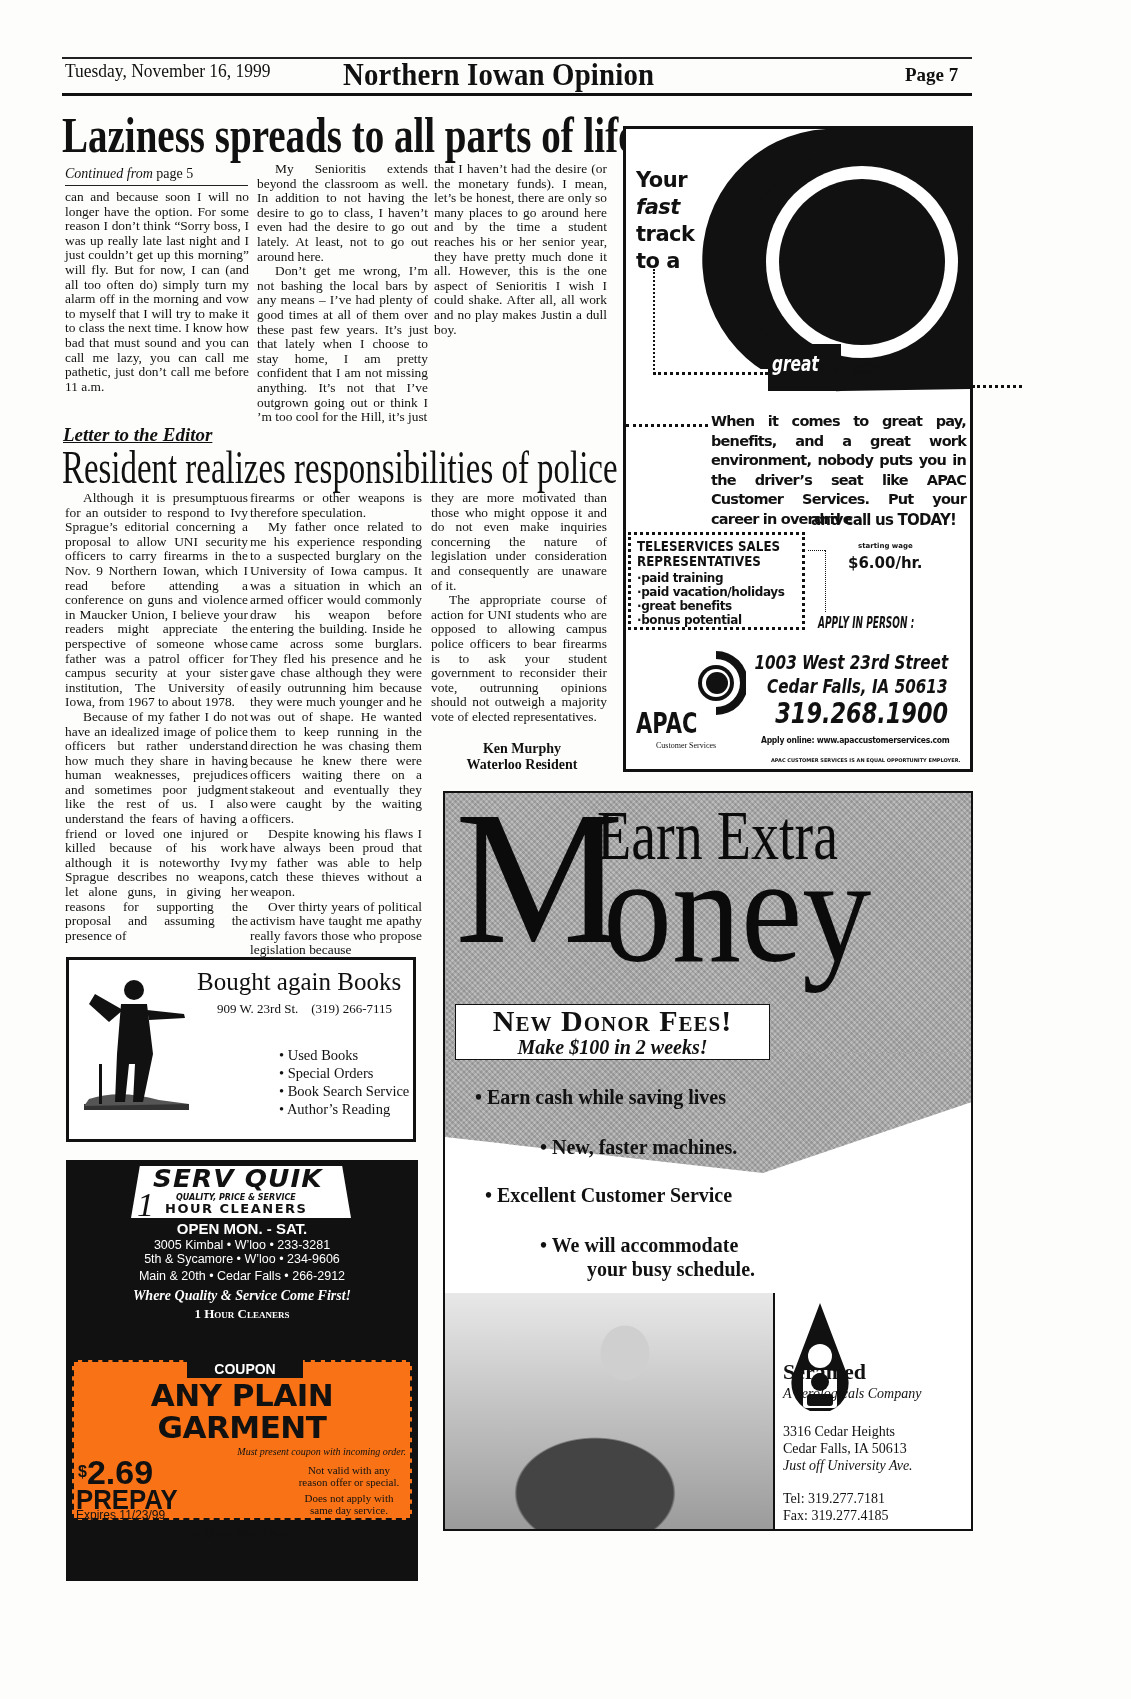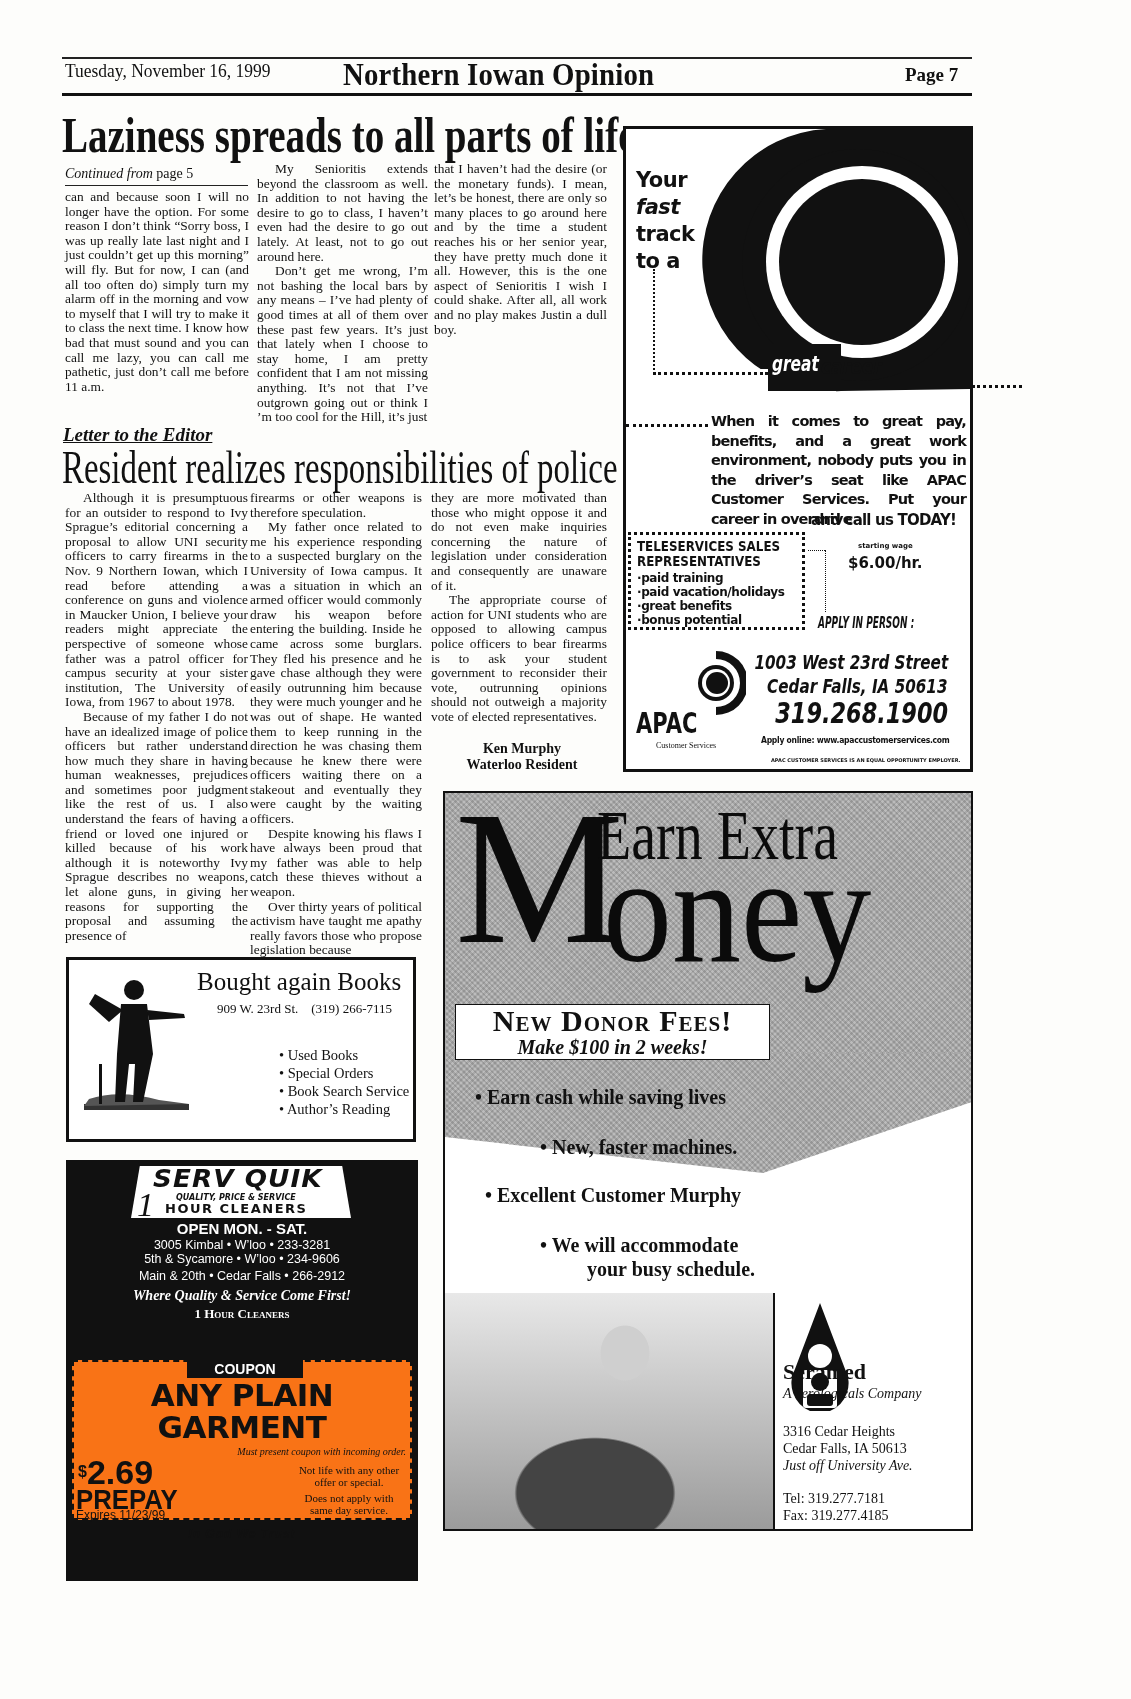--- a/index.html
+++ b/index.html
@@ -199,39 +199,39 @@
   <div class="abs coupon">
     <div class="abs" style="left:113px; top:-2px; width:116px; height:18px; background:#111; color:#fff; text-align:center; font-family:'Liberation Sans',sans-serif; font-weight:bold; font-size:14px; line-height:18px;">COUPON</div>
     <div class="abs" style="left:0; top:17px; width:100%; text-align:center; font-family:'DejaVu Sans',sans-serif; font-weight:bold; font-size:31px; line-height:32px; letter-spacing:-0.5px;">
       <div>ANY PLAIN</div>
       <div>GARMENT</div>
     </div>
     <div class="abs" style="right:4px; top:84px; font-family:'Liberation Serif',serif; font-style:italic; font-size:10px;">Must present coupon with incoming order.</div>
     <div class="abs" style="left:4px; top:92px; font-family:'Liberation Sans',sans-serif; font-weight:bold; font-size:34px; line-height:36px;"><span style="font-size:16px; vertical-align:top;">$</span><span>2.69</span></div>
     <div class="abs" style="left:2px; top:122px; font-family:'Liberation Sans',sans-serif; font-weight:bold; font-size:28px; transform:scaleX(0.92); transform-origin:left;">PREPAY</div>
     <div class="abs" style="left:2px; top:146px; font-family:'Liberation Sans',sans-serif; font-size:12px;">Expires 11/23/99</div>
-    <div class="abs" style="right:6px; top:102px; width:110px; text-align:center; font-family:'Liberation Serif',serif; font-size:11px; line-height:12px;">Not life with any other offer or special.</div>
+    <div class="abs" style="right:6px; top:102px; width:110px; text-align:center; font-family:'Liberation Serif',serif; font-size:11px; line-height:12px;">Not valid with any reason offer or special.</div>
     <div class="abs" style="right:6px; top:130px; width:110px; text-align:center; font-family:'Liberation Serif',serif; font-size:11px; line-height:12px;">Does not apply with same day service.</div>
   </div>
 </div>
 <div class="abs" style="left:66px; top:1527px; width:352px; text-align:center; font-family:'Liberation Sans',sans-serif; font-weight:bold; font-style:italic; font-size:12px; letter-spacing:1px;">In God We Trust</div>
 
 <div class="abs money">
   <div class="abs bill" style="left:0; top:0; width:530px; height:260px;"></div>
   <div class="abs bill" style="left:0; top:260px; width:530px; height:120px; clip-path: polygon(0 0, 100% 0, 100% 40%, 60% 100%, 0 70%);"></div>
   <div class="abs money-big" style="left:10px; top:-10px; font-size:190px; line-height:190px;">M</div>
   <div class="abs money-big" style="left:152px; top:8px; font-size:70px; line-height:70px; transform:scaleX(0.8); transform-origin:left;">Earn Extra</div>
   <div class="abs money-big" style="left:158px; top:42px; font-size:150px; line-height:150px; transform:scaleX(0.92); transform-origin:left;">oney</div>
   <div class="abs donor-box">
     <div style="font-size:30px; font-weight:bold; font-variant:small-caps; line-height:31px; letter-spacing:1px;">New Donor Fees!</div>
     <div style="font-size:20px; font-weight:bold; font-style:italic; line-height:22px;">Make $100 in 2 weeks!</div>
   </div>
   <div class="abs bullet-line" style="left:30px; top:293px;">• Earn cash while saving lives</div>
   <div class="abs bullet-line" style="left:95px; top:343px;">• New, faster machines.</div>
-  <div class="abs bullet-line" style="left:40px; top:391px;">• Excellent Customer Murphy</div>
+  <div class="abs bullet-line" style="left:40px; top:391px;">• Excellent Customer Service</div>
   <div class="abs bullet-line" style="left:95px; top:441px;">• We will accommodate</div>
   <div class="abs bullet-line" style="left:142px; top:465px;">your busy schedule.</div>
   <div class="abs" style="left:0; top:500px; width:330px; height:240px; border-right:2px solid #111; background:
       radial-gradient(ellipse 40px 45px at 180px 60px, #cfcfcf 60%, transparent 62%),
       radial-gradient(ellipse 130px 90px at 150px 200px, #444 60%, transparent 62%),
       linear-gradient(180deg, #e8e8e8, #9a9a9a);"></div>
   <svg class="abs" style="left:340px; top:508px;" width="70" height="120">
     <path d="M35 2 L60 68 A30 30 0 0 1 45 110 L25 110 A30 30 0 0 1 10 68 Z" fill="#111"></path>
     <circle cx="35" cy="55" r="12" fill="#fff"></circle>
     <rect x="18" y="69" width="34" height="38" rx="3" fill="#fff"></rect>

